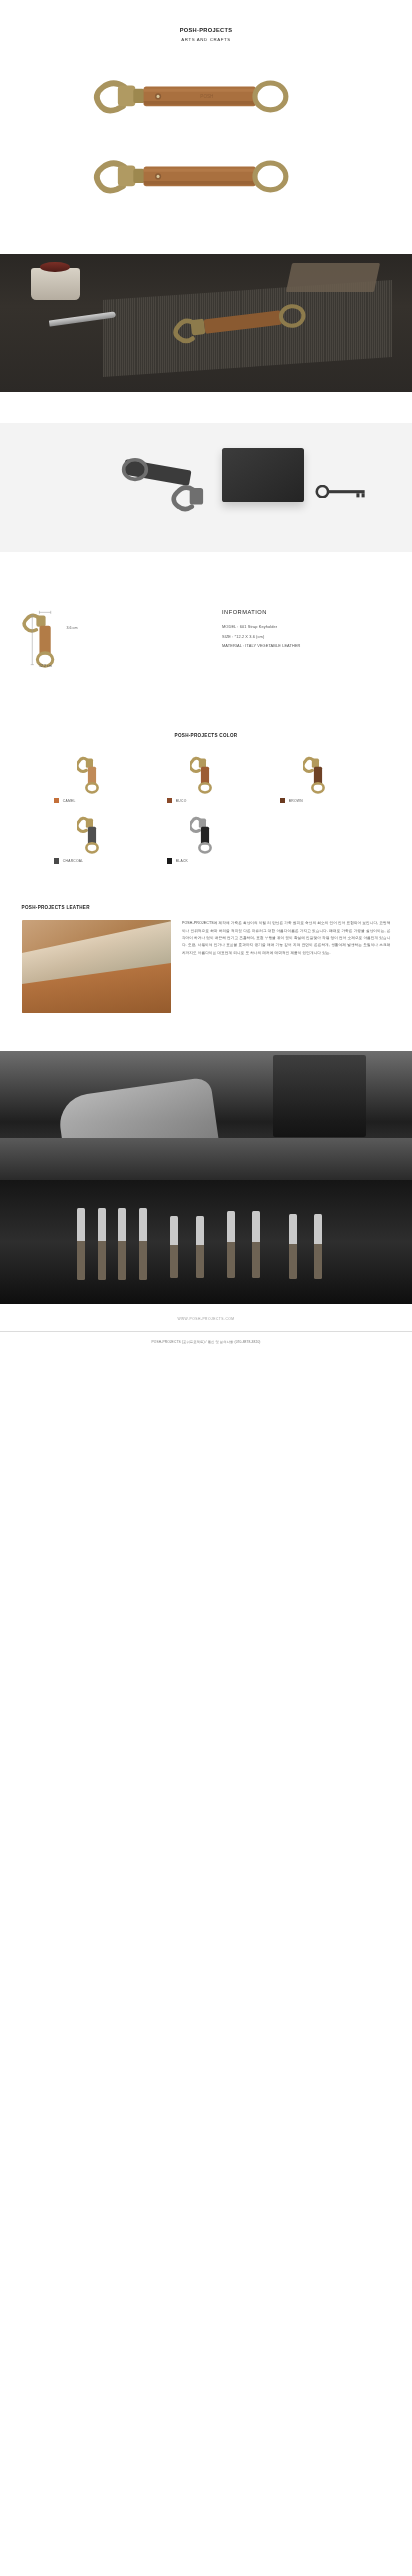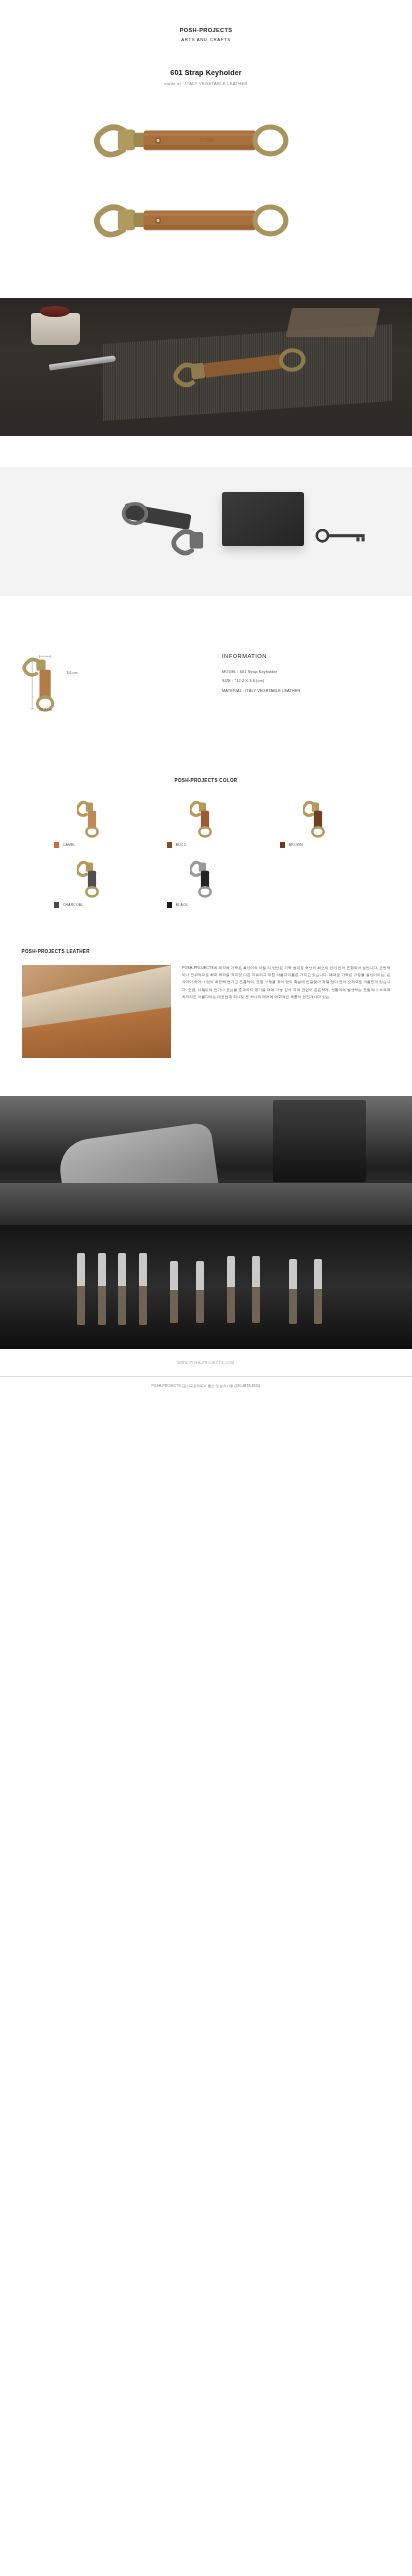--- a/index.html
+++ b/index.html
@@ -313,24 +313,20 @@
 </head>
 <body>
 
 <div class="page">
 
   <div class="brand-head">
     <div class="brand-name">POSH-PROJECTS</div>
     <div class="brand-sub">ARTS AND CRAFTS</div>
   </div>
 
-  <div class="title-block">
-    <div class="product-title">601 Strap Keyholder</div>
-    <div class="product-sub">made of : ITALY VEGETABLE LEATHER</div>
-  </div>
 
   <div class="hero-shot">
     <svg width="289" height="67" viewBox="0 0 560 130">
       <g transform="translate(0,0)">
 
         <path d="M120,40 q-22,-14 -42,2 q-18,14 -6,32 q12,18 34,10 l12,-6" fill="none" stroke="#a9945e" stroke-width="11" stroke-linecap="round"></path>
         <rect x="108" y="38" width="34" height="40" rx="7" fill="#b09a62"></rect>
         <rect x="138" y="44" width="22" height="28" rx="5" fill="#9d884f"></rect>
 
         <rect x="158" y="40" width="218" height="38" rx="5" fill="#a9703f"></rect>

